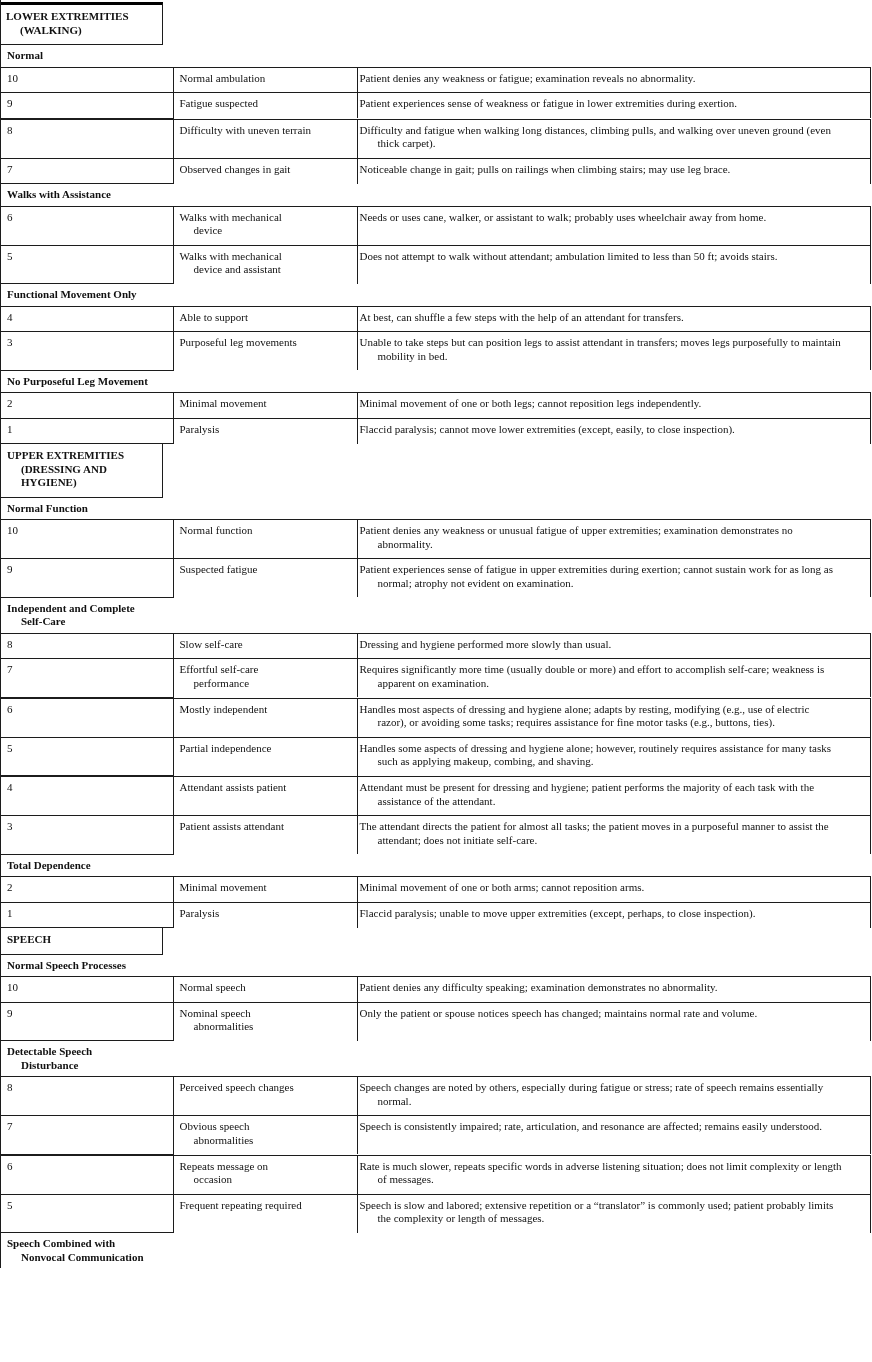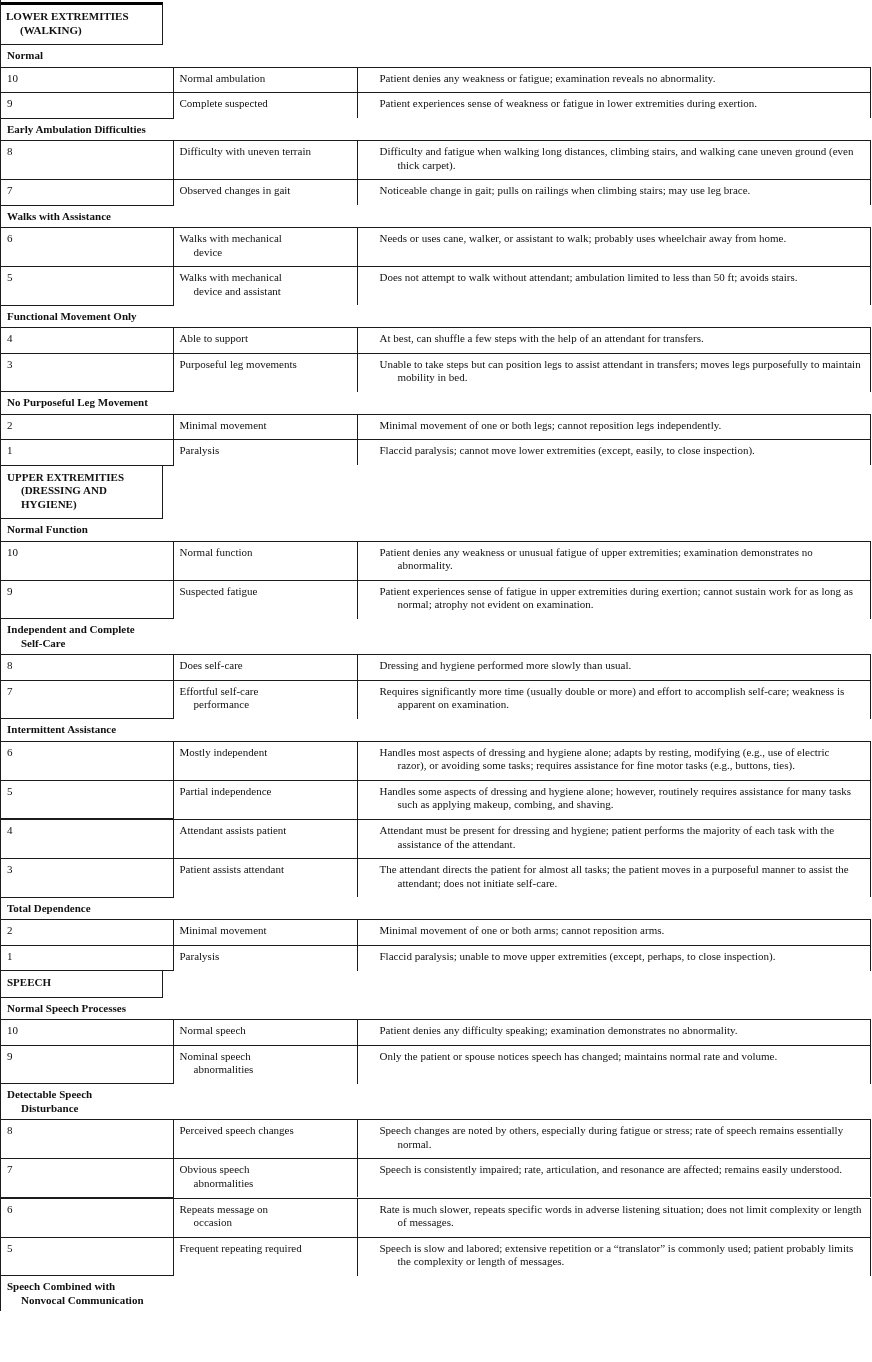--- a/index.html
+++ b/index.html
@@ -63,21 +63,21 @@
     width: 161.5px;
     border-left: none;
     margin-top: 38px;
   }
   table.block td.c2 {
     width: 157px;
     padding: 4px 6px 7px 20px;
     text-indent: -14px;
   }
   table.block td.c3 {
-    padding: 4px 4px 7px 40px;
+    padding: 4px 4px 7px 20px;
     text-indent: -18px;
   }
   
   table.block tr:last-child td { border-bottom: none; }
   table.block tr:last-child td.c1 { border-bottom: 1.5px solid #1c1c1c; }
 </style>
 </head>
 <body>
 
 <div class="scale">
@@ -90,35 +90,34 @@
     <table class="block">
       <tbody>
   <tr>
     <td class="c1">10</td>
     <td class="c2">Normal ambulation</td>
     <td class="c3">Patient denies any weakness or fatigue; examination reveals no abnormality.</td>
   </tr>
 
   <tr>
     <td class="c1">9</td>
-    <td class="c2">Complete suspected</td>
+    <td class="c2">Fatigue suspected</td>
     <td class="c3">Patient experiences sense of weakness or fatigue in lower extremities during exertion.</td>
   </tr>
 </tbody>
     </table>
   </div>
 
   <div class="group">
-    <div class="group-heading">Early Ambulation Difficulties</div>
     <table class="block">
       <tbody>
   <tr>
     <td class="c1">8</td>
     <td class="c2">Difficulty with uneven terrain</td>
-    <td class="c3">Difficulty and fatigue when walking long distances, climbing stairs, and walking cane uneven ground (even
+    <td class="c3">Difficulty and fatigue when walking long distances, climbing pulls, and walking over uneven ground (even
 thick carpet).</td>
   </tr>
 
   <tr>
     <td class="c1">7</td>
     <td class="c2">Observed changes in gait</td>
     <td class="c3">Noticeable change in gait; pulls on railings when climbing stairs; may use leg brace.</td>
   </tr>
 </tbody>
     </table>
@@ -211,37 +210,36 @@
     </table>
   </div>
 
   <div class="group">
     <div class="group-heading">Independent and Complete
 Self-Care</div>
     <table class="block">
       <tbody>
   <tr>
     <td class="c1">8</td>
-    <td class="c2">Does self-care</td>
+    <td class="c2">Slow self-care</td>
     <td class="c3">Dressing and hygiene performed more slowly than usual.</td>
   </tr>
 
   <tr>
     <td class="c1">7</td>
     <td class="c2">Effortful self-care
 performance</td>
     <td class="c3">Requires significantly more time (usually double or more) and effort to accomplish self-care; weakness is
 apparent on examination.</td>
   </tr>
 </tbody>
     </table>
   </div>
 
   <div class="group">
-    <div class="group-heading">Intermittent Assistance</div>
     <table class="block">
       <tbody>
   <tr>
     <td class="c1">6</td>
     <td class="c2">Mostly independent</td>
     <td class="c3">Handles most aspects of dressing and hygiene alone; adapts by resting, modifying (e.g., use of electric
 razor), or avoiding some tasks; requires assistance for fine motor tasks (e.g., buttons, ties).</td>
   </tr>
 
   <tr>

